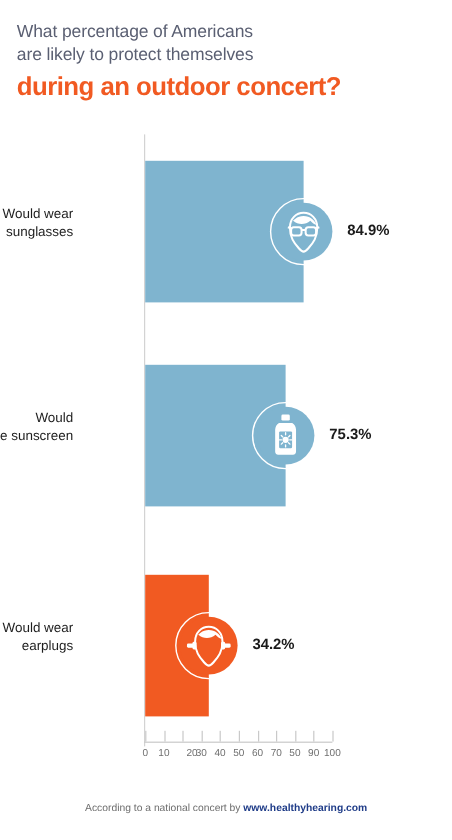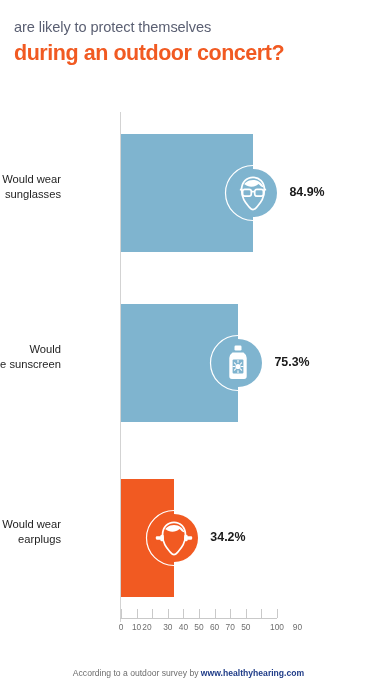--- a/index.html
+++ b/index.html
@@ -133,48 +133,49 @@
   .footer .site {
     color: #1f3c88;
     font-weight: bold;
     margin-top: 16px;
   }
 </style>
 </head>
 <body>
 
 <div class="header">
+  <div class="hl-1">What percentage of Americans</div>
   <div class="hl-2">are likely to protect themselves</div>
   <div class="hl-3">during an outdoor concert?</div>
 </div>
 
 <div class="chart">
   <div class="axis-v"></div>
   <div class="axis-h"></div>
   <div id="ticks">
       <div class="tick" style="left: 121px;"></div>
       <div class="tick-label" style="left: 121px;">0</div>
       <div class="tick" style="left: 136.6px;"></div>
       <div class="tick-label" style="left: 136.6px; text-align: right;">10</div>
       <div class="tick" style="left: 152.2px;"></div>
-      <div class="tick-label" style="left: 147px;">20</div>
+      <div class="tick-label" style="left: 160px;">20</div>
       <div class="tick" style="left: 167.8px;"></div>
       <div class="tick-label" style="left: 167.8px;">30</div>
       <div class="tick" style="left: 183.4px;"></div>
       <div class="tick-label" style="left: 183.4px;">40</div>
       <div class="tick" style="left: 199px;"></div>
       <div class="tick-label" style="left: 199px;">50</div>
       <div class="tick" style="left: 214.6px;"></div>
       <div class="tick-label" style="left: 214.6px;">60</div>
       <div class="tick" style="left: 230.2px;"></div>
       <div class="tick-label" style="left: 230.2px;">70</div>
       <div class="tick" style="left: 245.8px;"></div>
       <div class="tick-label" style="left: 245.8px;">50</div>
       <div class="tick" style="left: 261.4px;"></div>
-      <div class="tick-label" style="left: 261.4px; margin-left: 36px;">90</div>
+      <div class="tick-label" style="left: 261.4px;">90</div>
       <div class="tick" style="left: 277px;"></div>
       <div class="tick-label" style="left: 277px; text-align: right;">100</div>
     </div>
   <div id="rows">
       <div class="row" style="top: 30px; height: 118px;">
         <div class="bar" style="width: 132.444px; background: rgb(127, 180, 207);"></div>
         <div class="row-label" style="right: 268px;">Would wear
 sunglasses</div>
         <div class="icon-wrap" style="left: 253.444px;">
           <svg width="60" height="60" viewBox="0 0 60 60">
@@ -236,14 +237,14 @@
         <rect x="40.3" y="26.8" width="3.3" height="6.4" rx="1.2"></rect>
       </g>
     </svg>
         </div>
         <div class="value" style="left: 210.352px;">34.2%</div>
       </div>
     </div>
 </div>
 
 <div class="footer">
-  <span>According to a outdoor survey by </span><span class="site">www.healthyhearing.com</span>
+  <span>According to a national concert by </span><span class="site">www.healthyhearing.com</span>
 </div>
 
 </body></html>

